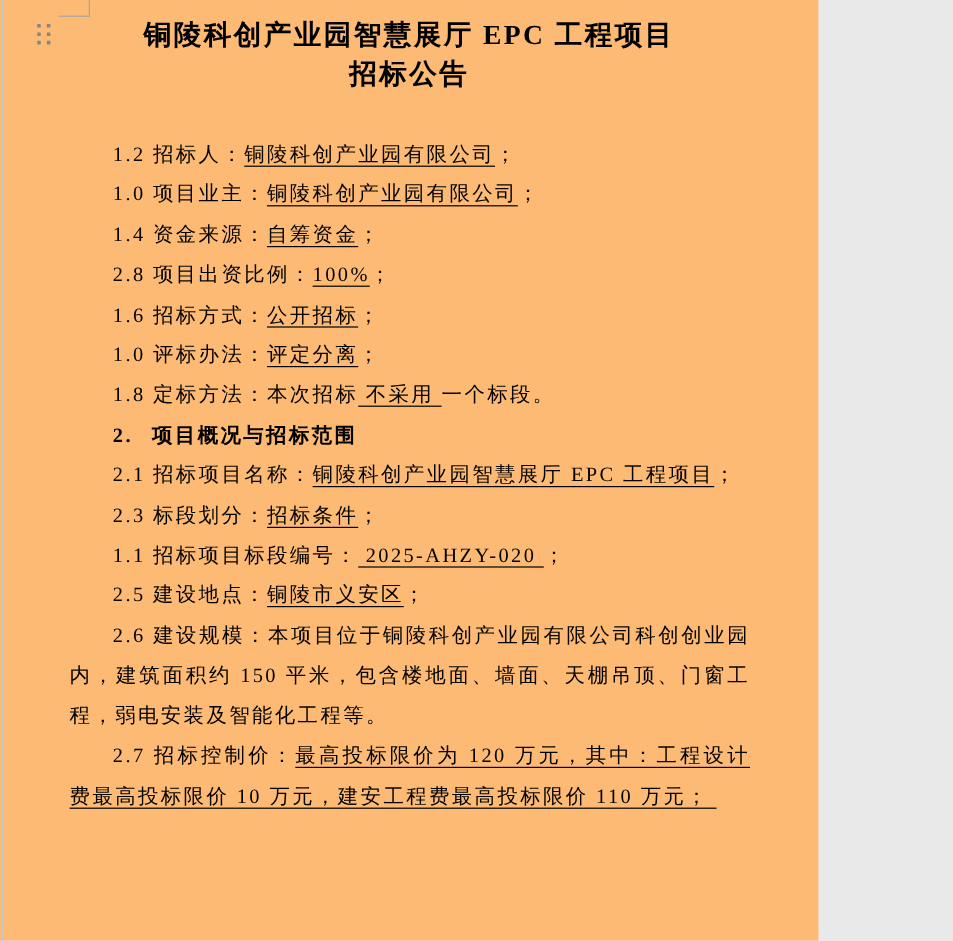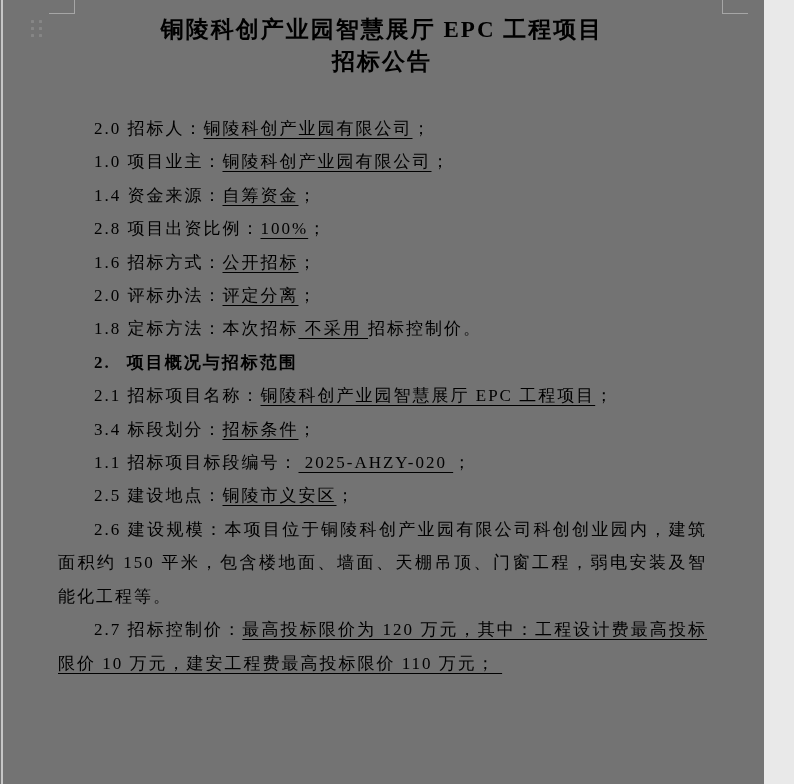--- a/index.html
+++ b/index.html
@@ -1,20 +1,20 @@
 <!DOCTYPE html>
 <html><head>
 <meta charset="utf-8">
 <style>
   html, body { margin: 0; padding: 0; background: #e9e9e9; }
   .page {
     position: relative;
-    width: 764px;
+    width: 682px;
     height: 784px;
-    background: #737373;
+    background: #fdba74;
     overflow: hidden;
     font-family: "Liberation Serif", "DejaVu Serif", serif;
     color: #000000;
   }
   .edge-left {
     position: absolute;
     left: 1px; top: 0;
     width: 1.5px; height: 784px;
     background: #c6c6c6;
   }
@@ -89,40 +89,40 @@
 
   <div class="title">
     <div>铜陵科创产业园智慧展厅 EPC 工程项目</div>
     <div>招标公告</div>
   </div>
 
   <div class="doc">
 
 
 
-    <p class="ind"><span>2.0 招标人：</span><span class="u">铜陵科创产业园有限公司</span><span>；</span></p>
+    <p class="ind"><span>1.2 招标人：</span><span class="u">铜陵科创产业园有限公司</span><span>；</span></p>
 
     <p class="ind"><span>1.0 项目业主：</span><span class="u">铜陵科创产业园有限公司</span><span>；</span></p>
 
     <p class="ind"><span>1.4 资金来源：</span><span class="u">自筹资金</span><span>；</span></p>
 
     <p class="ind"><span>2.8 项目出资比例：</span><span class="u">100%</span><span>；</span></p>
 
     <p class="ind"><span>1.6 招标方式：</span><span class="u">公开招标</span><span>；</span></p>
 
-    <p class="ind"><span>2.0 评标办法：</span><span class="u">评定分离</span><span>；</span></p>
+    <p class="ind"><span>1.0 评标办法：</span><span class="u">评定分离</span><span>；</span></p>
 
-    <p class="ind"><span>1.8 定标方法：本次招标</span><span class="u">&nbsp;不采用&nbsp;</span><span>招标控制价。</span></p>
+    <p class="ind"><span>1.8 定标方法：本次招标</span><span class="u">&nbsp;不采用&nbsp;</span><span>一个标段。</span></p>
 
     <p class="h ind"><span class="num">2.</span><span>项目概况与招标范围</span></p>
 
     <p class="ind"><span>2.1 招标项目名称：</span><span class="u">铜陵科创产业园智慧展厅 EPC 工程项目</span><span>；</span></p>
 
 
-    <p class="ind"><span>3.4 标段划分：</span><span class="u">招标条件</span><span>；</span></p>
+    <p class="ind"><span>2.3 标段划分：</span><span class="u">招标条件</span><span>；</span></p>
 
     <p class="ind"><span>1.1 招标项目标段编号：</span><span class="u">&nbsp;2025-AHZY-020&nbsp;</span><span>；</span></p>
 
     <p class="ind"><span>2.5 建设地点：</span><span class="u">铜陵市义安区</span><span>；</span></p>
 
     <p class="ind"><span>2.6 建设规模：本项目位于铜陵科创产业园有限公司科创创业园内，建筑面积约 150 平米，包含楼地面、墙面、天棚吊顶、门窗工程，弱电安装及智能化工程等。</span></p>
 
     <p class="ind"><span>2.7 招标控制价：</span><span class="u">最高投标限价为 120 万元，其中：工程设计费最高投标限价 10 万元，建安工程费最高投标限价 110 万元；&nbsp;</span></p>
 
   </div>

